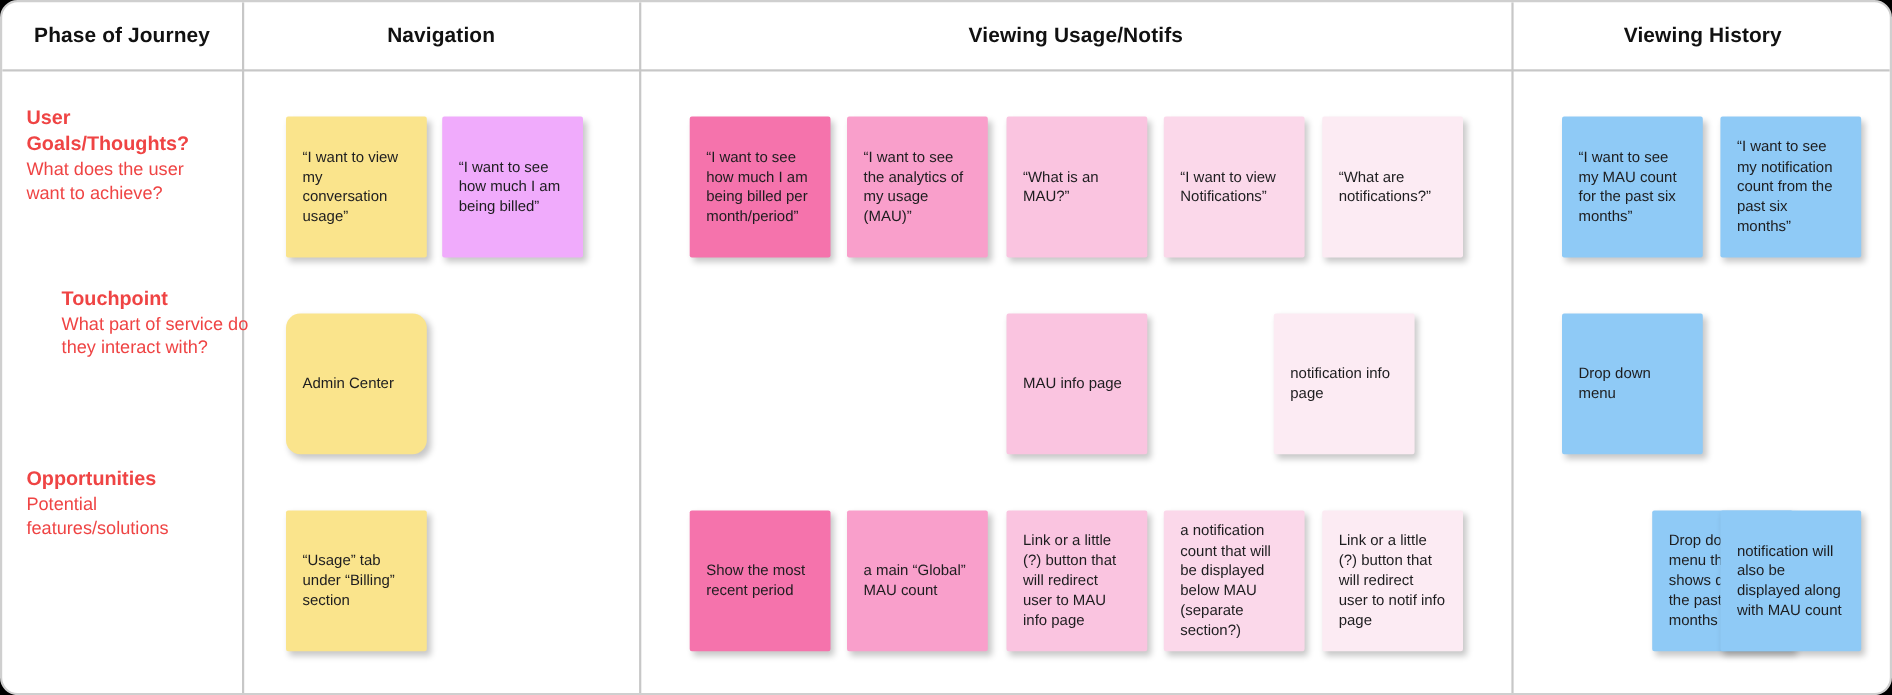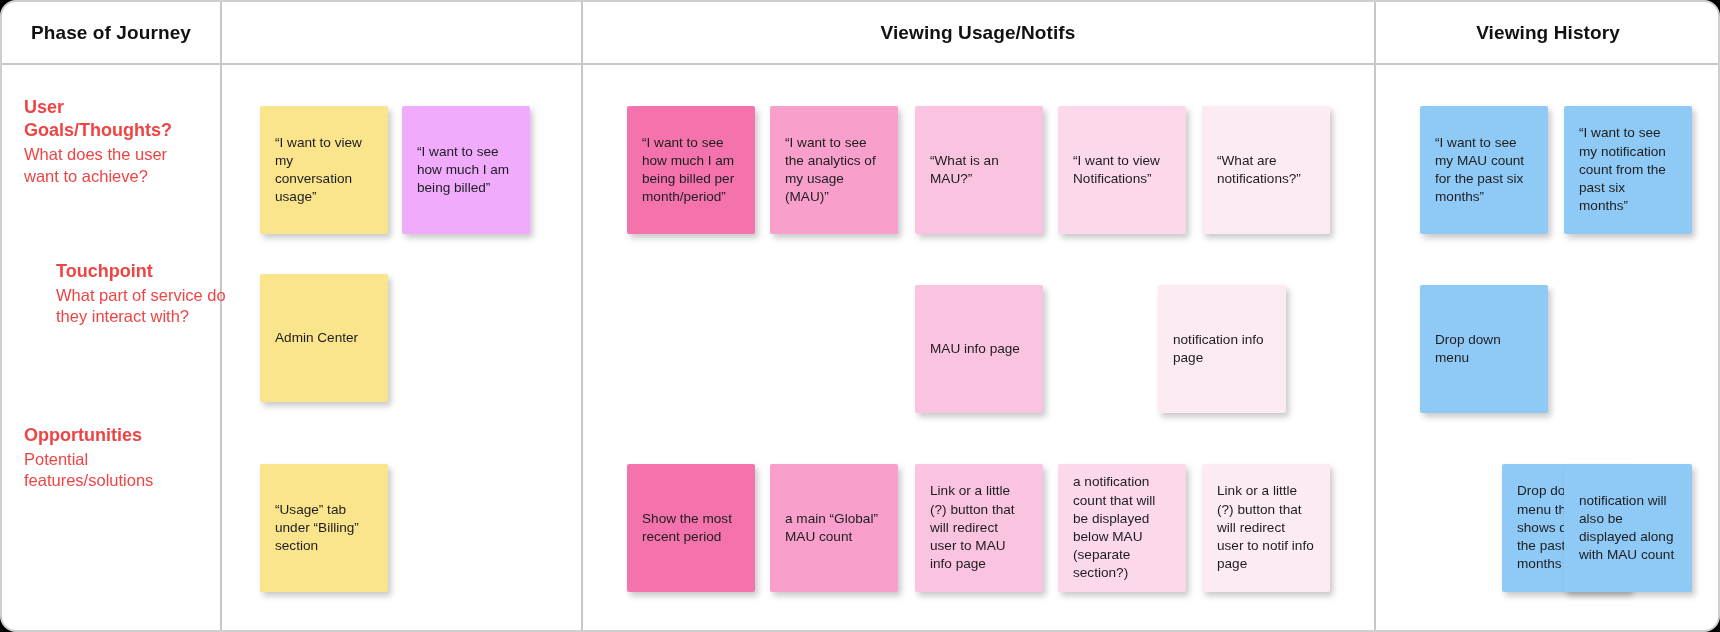--- a/index.html
+++ b/index.html
@@ -38,39 +38,40 @@
 <body>
 
 <div class="canvas">
 
   <div class="vline" style="left:218px;"></div>
   <div class="vline" style="left:579px;"></div>
   <div class="vline" style="left:1372px;"></div>
   <div class="hline" style="top:61px;"></div>
 
   <div class="col-header" style="left:0;width:218px;">Phase of Journey</div>
+  <div class="col-header" style="left:218px;width:362px;">Navigation</div>
   <div class="col-header" style="left:580px;width:792px;">Viewing Usage/Notifs</div>
   <div class="col-header" style="left:1372px;width:348px;">Viewing History</div>
 
   <div class="row-label" style="top:94px;">
     <div class="title">User Goals/Thoughts?</div>
     <div class="subtitle">What does the user want to achieve?</div>
   </div>
   <div class="row-label" style="top:258px;margin-left:32px;">
     <div class="title">Touchpoint</div>
     <div class="subtitle">What part of service do they interact with?</div>
   </div>
   <div class="row-label" style="top:422px;">
     <div class="title">Opportunities</div>
     <div class="subtitle">Potential features/solutions</div>
   </div>
 
   <div class="note yellow1" style="left:258px;top:104px;">“I want to view my conversation usage”</div>
   <div class="note yellow2" style="left:400px;top:104px;">“I want to see how much I am being billed”</div>
-  <div class="note yellow1" style="left:258px;top:272px;">Admin Center</div>
+  <div class="note yellow1" style="left:258px;top:283px;border-radius:13px;">Admin Center</div>
   <div class="note yellow1" style="left:258px;top:462px;">“Usage” tab under “Billing” section</div>
 
   <div class="note pink1" style="left:625px;top:104px;">“I want to see how much I am being billed per month/period”</div>
   <div class="note pink3" style="left:913px;top:104px;">“What is an MAU?”</div>
   <div class="note pink2" style="left:768px;top:104px;">“I want to see the analytics of my usage (MAU)”</div>
   <div class="note pink4" style="left:1056px;top:104px;">“I want to view Notifications”</div>
   <div class="note pink5" style="left:1200px;top:104px;">“What are notifications?”</div>
 
   <div class="note pink3" style="left:913px;top:283px;">MAU info page</div>
   <div class="note pink5" style="left:1156px;top:283px;">notification info page</div>

